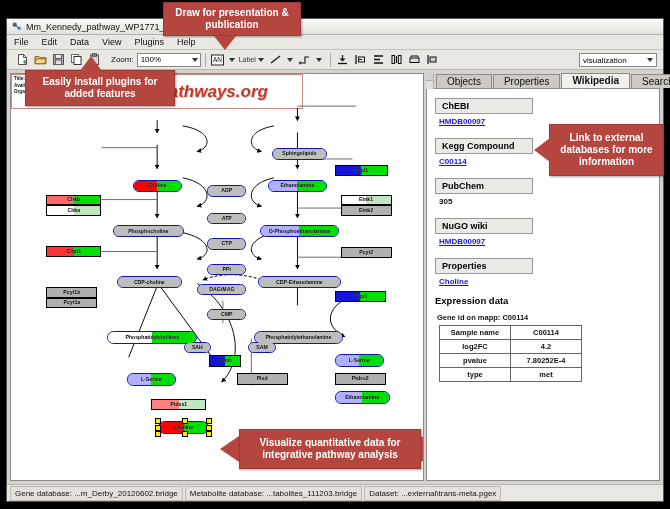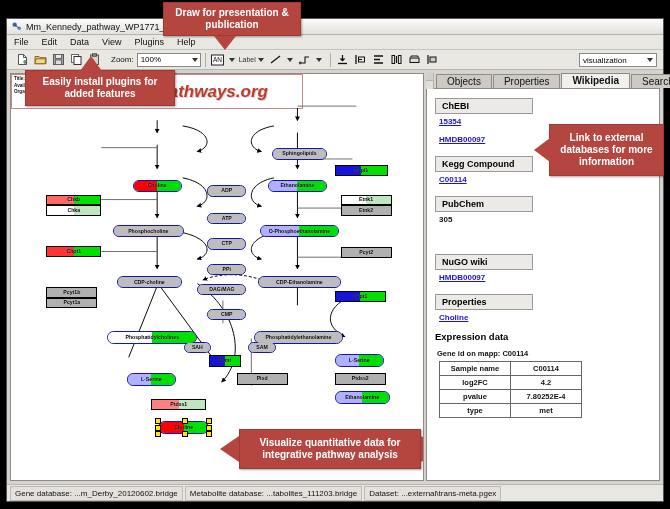--- a/index.html
+++ b/index.html
@@ -40,21 +40,21 @@
   #statusbar .cell{font-size:8px;color:#111;border:1px solid #bdbab5;height:13px;line-height:13px;padding:0 4px;margin-right:2px;background:#e4e1dc;white-space:nowrap;}
 
   
   #tabs{display:flex;align-items:flex-end;height:15px;padding-left:6px;border-bottom:1px solid #8f8c87;background:#d6d3ce;}
   .tab{font-size:10px;padding:1px 10px;border:1px solid #8f8c87;border-bottom:none;background:#cdcac5;margin-right:1px;color:#111;line-height:11px;}
   .tab.active{background:#f2f0ec;font-weight:bold;padding-bottom:2px;}
   #tabcontent{flex:1 1 auto;background:#fff;border:1px solid #8f8c87;border-top:none;overflow:hidden;position:relative;padding:6px 8px;box-sizing:border-box;}
 
   .db-head{display:inline-block;min-width:84px;background:#eceae6;border:1px solid #999;font-size:9px;font-weight:bold;padding:2px 6px;margin-bottom:3px;color:#000;}
   .db-link{display:block;font-size:8px;color:#1a14d0;text-decoration:underline;font-weight:bold;margin:0 0 9px 4px;}
-  .db-plain{display:block;font-size:8px;color:#111;margin:0 0 27px 4px;font-weight:bold;}
+  .db-plain{display:block;font-size:8px;color:#111;margin:0 0 9px 4px;font-weight:bold;}
   .exp-title{font-size:9.5px;font-weight:bold;color:#000;margin:2px 0 7px 0;}
   .gene-id{font-size:7.5px;font-weight:bold;color:#111;margin:0 0 3px 2px;}
   table.exp{border-collapse:collapse;margin-left:4px;border:1px solid #666;}
   table.exp td{border:1px solid #666;font-size:7.5px;text-align:center;padding:2px 4px;font-weight:bold;color:#111;width:62px;background:#fff;}
 
   
   .vscroll{position:absolute;left:0;top:0;bottom:0;width:7px;background:#e2dfda;border-right:1px solid #b6b3ad;}
   .vscroll .btn{height:7px;background:#d2cfca;border-bottom:1px solid #b6b3ad;}
 
   
@@ -484,21 +484,20 @@
       <div id="tabs" style="padding-left:10px">
         <div class="tab">Objects</div>
         <div class="tab">Properties</div>
         <div class="tab active">Wikipedia</div>
         <div class="tab">Search</div>
         <div class="tab">Legend</div>
       </div>
       <div id="tabcontent">
 
         <div class="db-head">ChEBI</div>
-        <a class="db-link" href="#">15354</a>
 
         <a class="db-link" href="#">HMDB00097</a>
 
         <div class="db-head">Kegg Compound</div>
         <a class="db-link" href="#">C00114</a>
 
         <div class="db-head">PubChem</div>
         <span class="db-plain">305</span>
 
         <div class="db-head">NuGO wiki</div>

